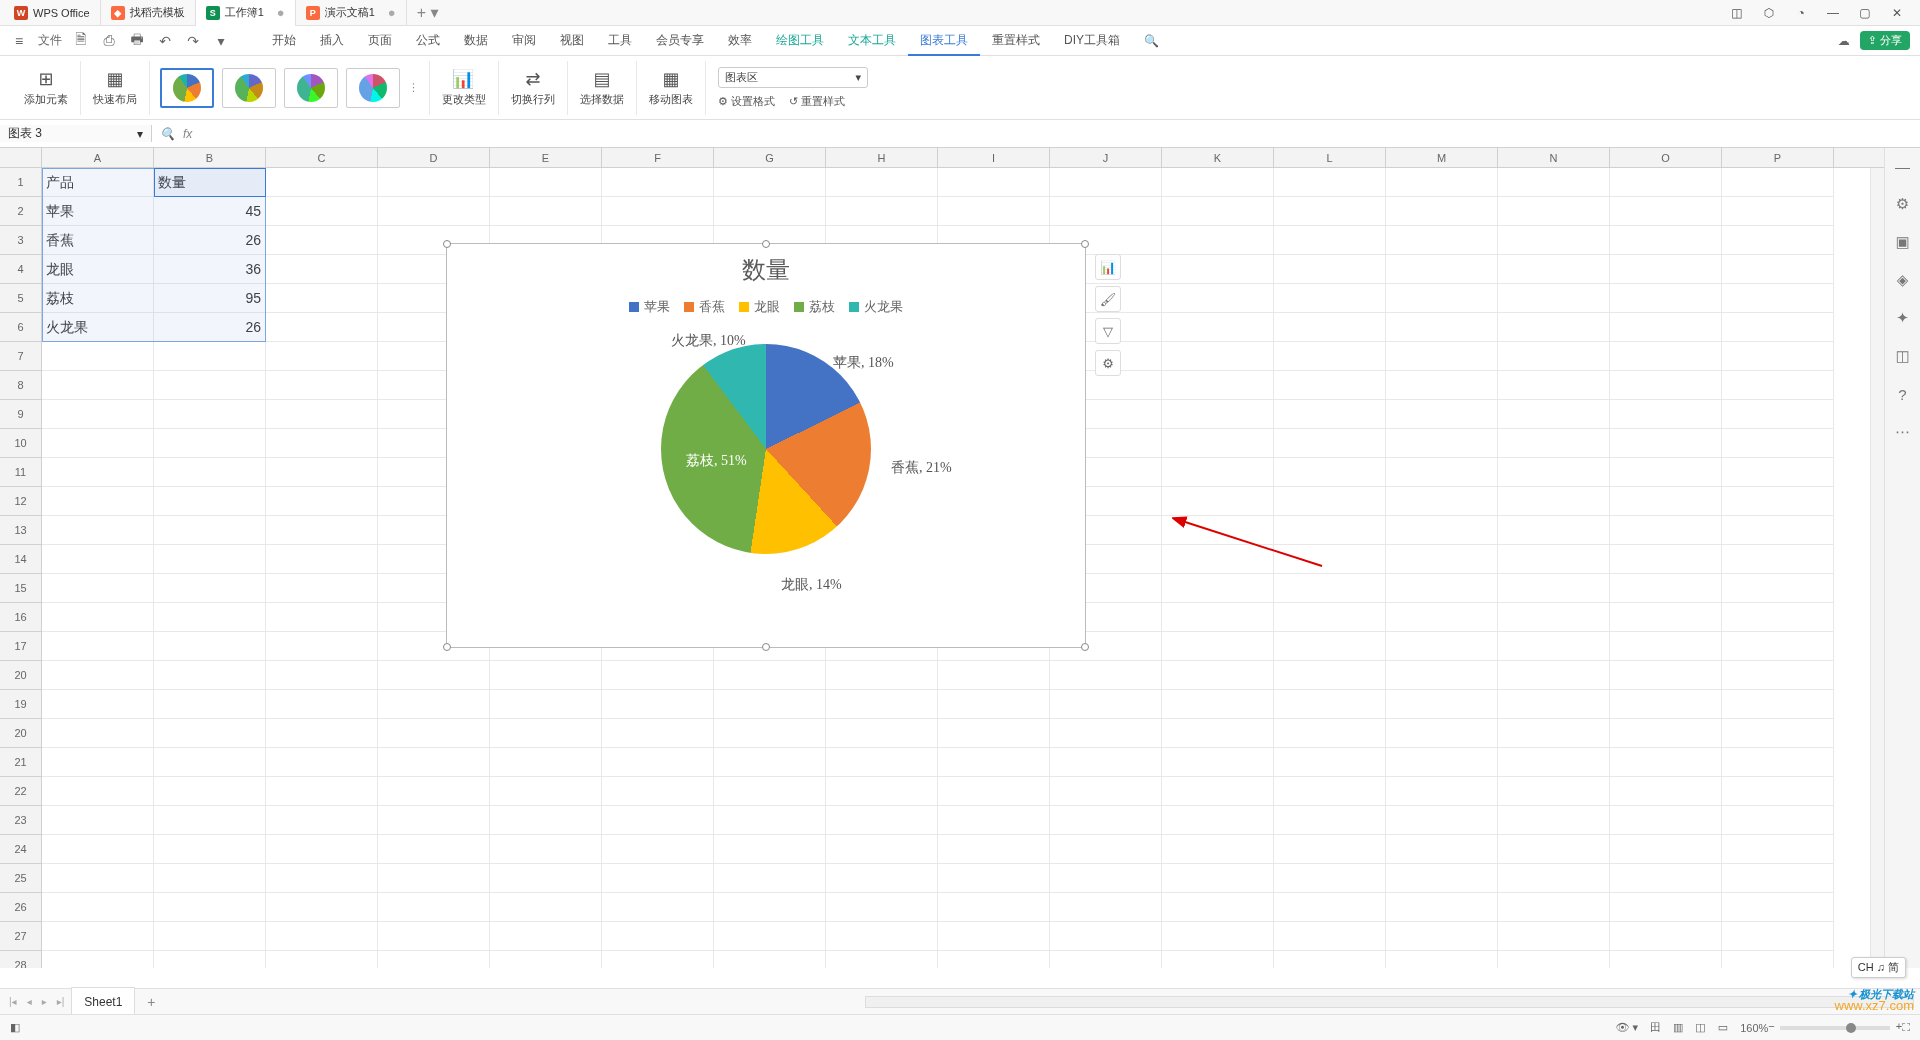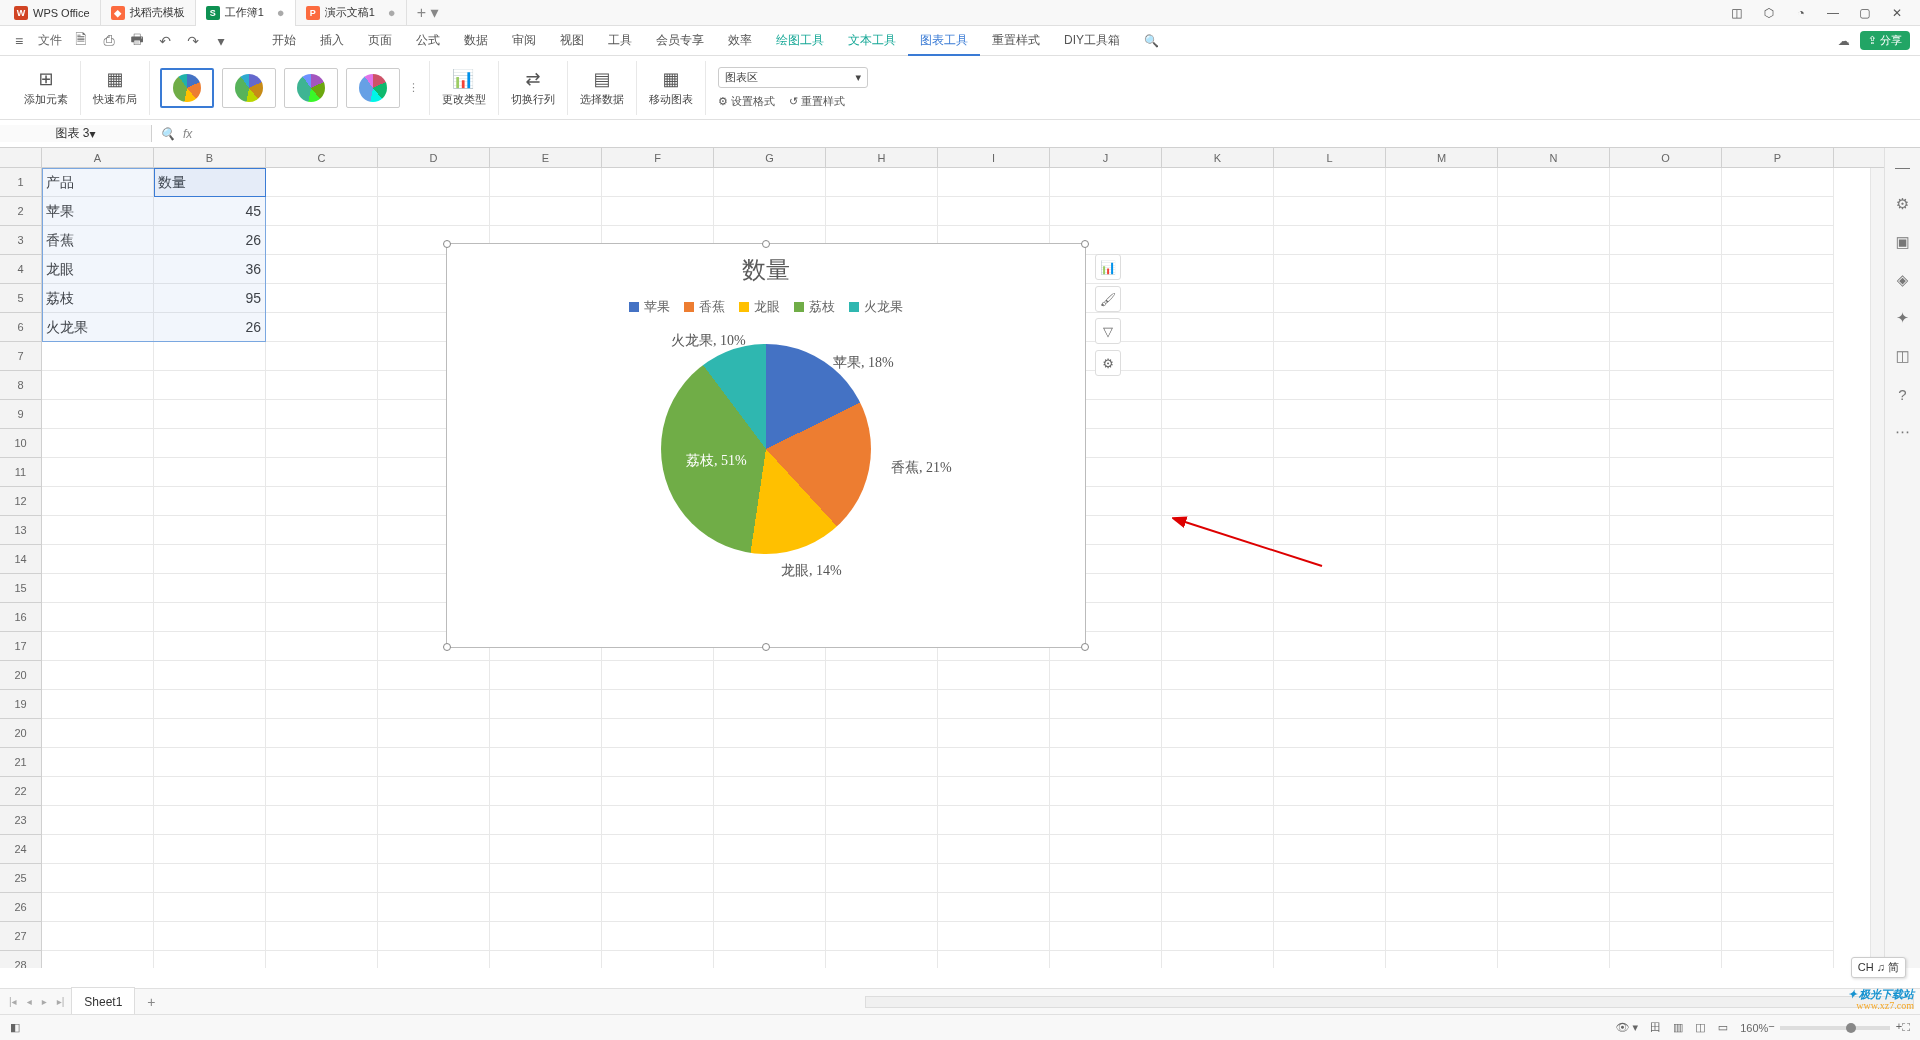--- a/index.html
+++ b/index.html
@@ -36,21 +36,21 @@
   .ribbon-ico { font-size: 18px; color: #555; }
   .style-thumb { width: 54px; height: 40px; border: 1px solid #ccc; border-radius: 2px; display: flex; align-items: center; justify-content: center; cursor: pointer; background:#fff;}
   .style-thumb.sel { border: 2px solid #3a7bd5; }
   .mini-pie { width: 28px; height: 28px; border-radius: 50%; background: conic-gradient(#4472C4 0 18%, #ED7D31 18% 39%, #FFC000 39% 53%, #70AD47 53% 90%, #20b2aa 90% 100%); }
   .ribbon-select { border: 1px solid #ccc; border-radius: 3px; padding: 2px 6px; width: 150px; display:flex; justify-content:space-between; align-items:center; font-size:11px; background:#fff;}
   .ribbon-sub { display:flex; gap:14px; margin-top:4px; font-size:11px; color:#555;}
   .ribbon-sub span { display:flex; align-items:center; gap:3px; cursor:pointer;}
 
   
   .formula-bar { height: 28px; display: flex; align-items: center; border-bottom: 1px solid #d0d0d0; background: #fff; }
-  .name-box { width: 152px; border-right: 1px solid #d0d0d0; display: flex; align-items: center; justify-content: center; padding: 0 8px; font-size: 12px; background: #fafafa;}
+  .name-box { width: 152px; border-right: 1px solid #d0d0d0; display: flex; align-items: center; justify-content: space-between; padding: 0 8px; font-size: 12px; background: #fafafa;}
   .fx-box { display: flex; align-items: center; padding: 0 8px; gap: 8px; color: #888; font-style: italic;}
 
   
   .grid-wrap { position: relative; height: 820px; overflow: hidden; display:flex;}
   .grid-main { flex:1; position:relative; overflow:hidden;}
   .col-headers { display: flex; height: 20px; background: #f3f3f3; border-bottom: 1px solid #d0d0d0; margin-left: 42px;}
   .corner { position: absolute; left:0; top:0; width:42px; height:20px; background:#f3f3f3; border-right:1px solid #d0d0d0; border-bottom:1px solid #d0d0d0;}
   .col-h { width: 112px; text-align: center; border-right: 1px solid #d0d0d0; font-size: 11px; color: #666; line-height: 20px;}
   .row-headers { position: absolute; left:0; top:20px; width:42px;}
   .row-h { height: 29px; text-align: center; border-bottom: 1px solid #d0d0d0; border-right:1px solid #d0d0d0; font-size: 11px; color: #666; background: #f3f3f3; line-height:29px;}
@@ -86,21 +86,21 @@
 
   
   .status-bar { position:absolute; bottom:0; left:0; right:0; height:26px; background:#f8f8f8; border-top:1px solid #e0e0e0; display:flex; align-items:center; padding:0 10px; font-size:11px; color:#666;}
   .status-right { margin-left:auto; display:flex; align-items:center; gap:12px;}
   .zoom-slider { width:110px; height:4px; background:#ddd; position:relative;}
   .zoom-thumb { position:absolute; left:60%; top:-3px; width:10px; height:10px; background:#888; border-radius:50%;}
 
   .ime-float { position:absolute; right:14px; bottom:62px; background:#fff; border:1px solid #ccc; border-radius:3px; padding:2px 6px; font-size:11px; box-shadow:1px 1px 3px rgba(0,0,0,0.15);}
   .watermark { position:absolute; right:6px; bottom:28px; font-size:11px; color:#1793d0; display:flex; flex-direction:column; align-items:flex-end; line-height:12px;}
   .watermark .wm1 { font-weight:bold; font-style:italic; color:#1793d0; display:flex; align-items:center; gap:2px;}
-  .watermark .wm2 { font-size:10px; color:#f5a623;font-family:Liberation Serif, serif;}
+  .watermark .wm2 { font-size:13px; color:#f5a623;}
 
   svg { display:block; }
 </style>
 </head>
 <body>
 
 <div class="title-bar">
   <div class="title-tab">
     <span class="tab-icon red">W</span>
     <span>WPS Office</span>
@@ -310,21 +310,21 @@
             </span>
           <span class="leg-item">
               <span class="leg-sw" style="background:#2FB7B0"></span>
               <span>火龙果</span>
             </span>
         </div>
         <div class="pie-wrap">
           <div class="pie" id="pie" style="background: conic-gradient(rgb(68, 114, 196) 0%, rgb(68, 114, 196) 17.7165%, rgb(237, 125, 49) 17.7165%, rgb(237, 125, 49) 38.189%, rgb(255, 192, 0) 38.189%, rgb(255, 192, 0) 52.3622%, rgb(112, 173, 71) 52.3622%, rgb(112, 173, 71) 89.7638%, rgb(47, 183, 176) 89.7638%, rgb(47, 183, 176) 100%);"></div>
           <div class="pie-label" style="left:172px; top:10px;">苹果, 18%</div>
           <div class="pie-label" style="left:230px; top:115px;">香蕉, 21%</div>
-          <div class="pie-label" style="left:120px; top:218px;">龙眼, 14%</div>
+          <div class="pie-label" style="left:120px; top:232px;">龙眼, 14%</div>
           <div class="pie-label" style="left:25px; top:108px; color:#fff;">荔枝, 51%</div>
           <div class="pie-label" style="left:10px; top:-12px;">火龙果, 10%</div>
         </div>
         <div class="chart-side">
           <div class="chart-side-btn">📊</div>
           <div class="chart-side-btn">🖌</div>
           <div class="chart-side-btn">▽</div>
           <div class="chart-side-btn">⚙</div>
         </div>
       </div>

